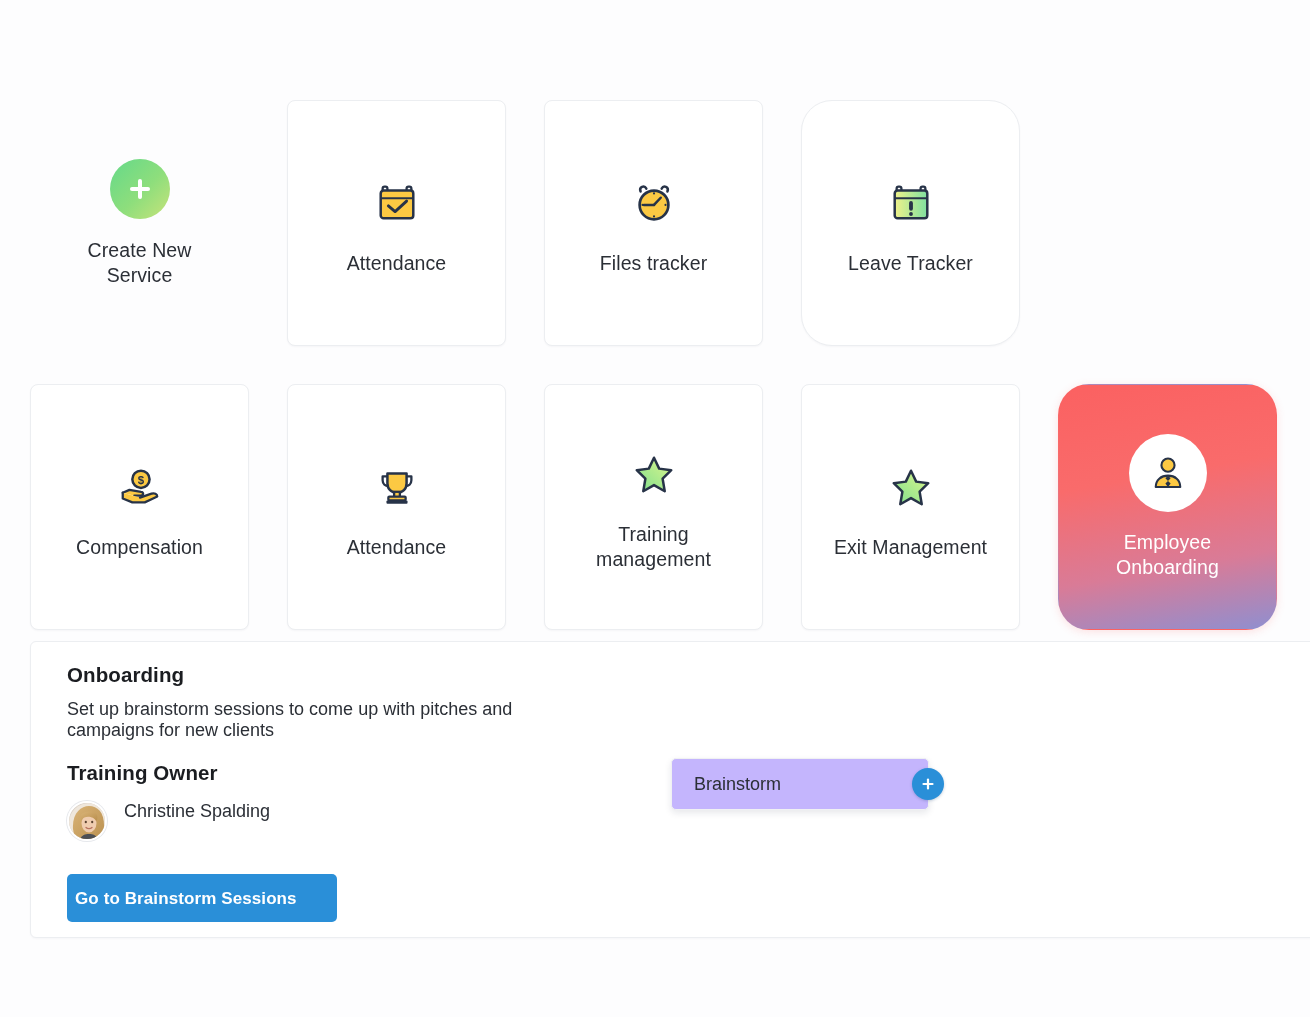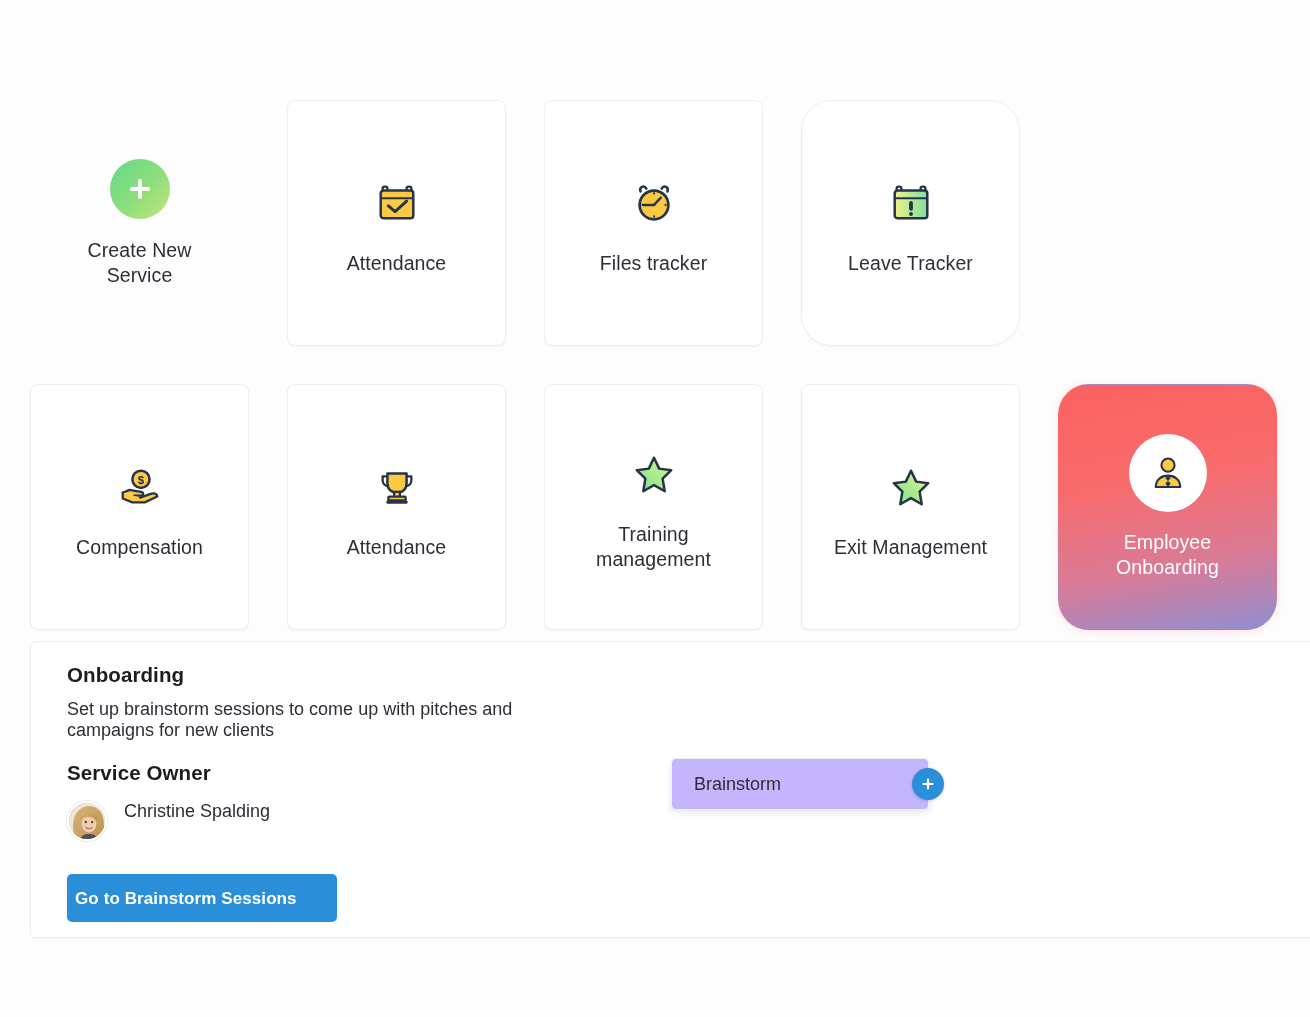--- a/index.html
+++ b/index.html
@@ -358,21 +358,21 @@
       </div>
     </div>
   </div>
 
   <div class="desc-panel">
     <div class="desc-inner">
 
       <div class="section-title h-description">Onboarding</div>
       <div class="desc-body">Set up brainstorm sessions to come up with pitches and campaigns for new clients</div>
 
-      <div class="section-title h-owner">Service Owner</div>
+      <div class="section-title h-owner">Training Owner</div>
 
       <div class="owner-row">
         <div class="owner-avatar">
           <svg width="40" height="40" viewBox="0 0 40 40" aria-hidden="true">
             <defs>
               <clipPath id="avClip">
                   <circle cx="20" cy="20" r="20"></circle>
                 </clipPath>
               <linearGradient id="hairG" x1="0" y1="0" x2="1" y2="1">
                 <stop offset="0%" stop-color="#d9b376"></stop>

